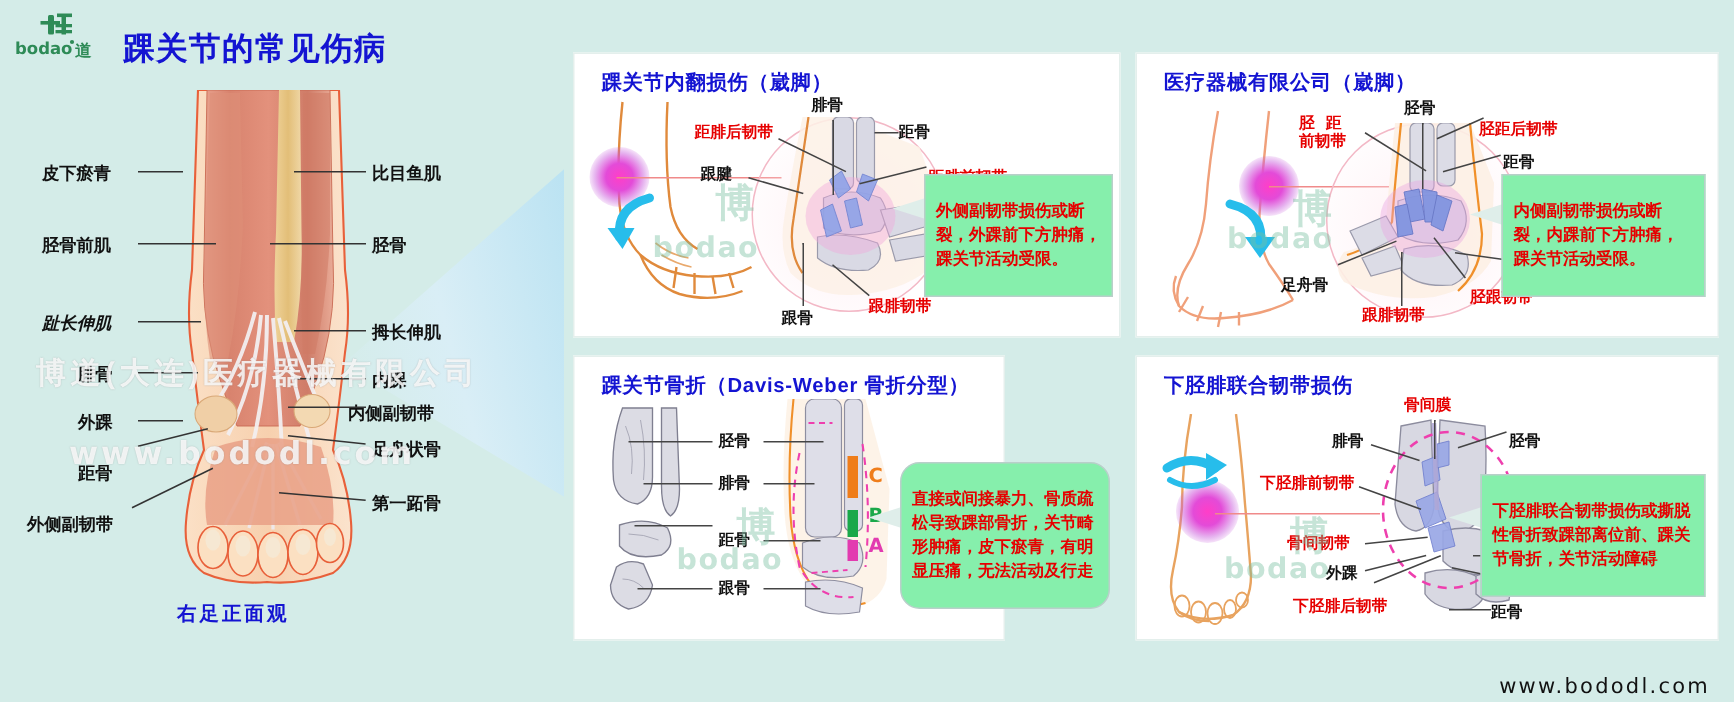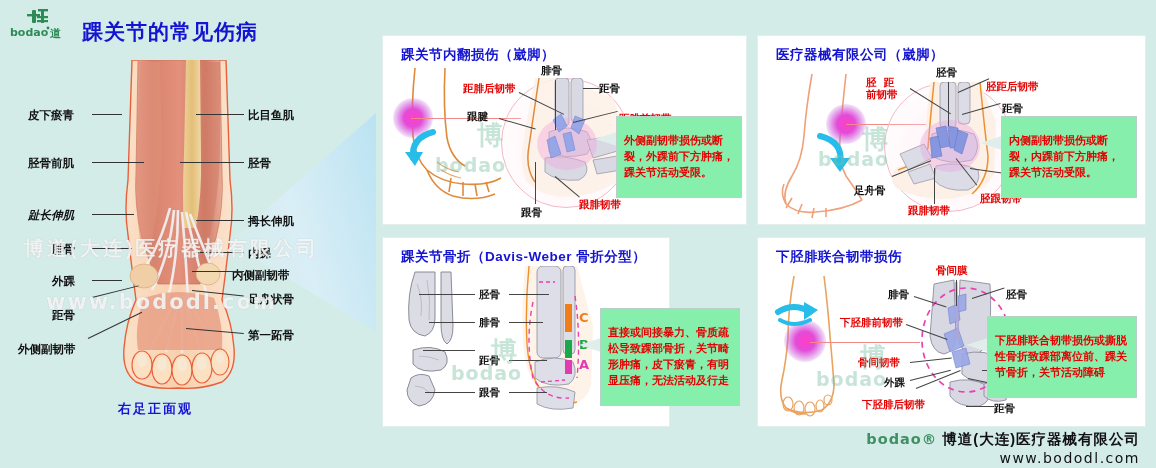--- a/index.html
+++ b/index.html
@@ -453,21 +453,21 @@
     <div class="lead" style="left:126px; top:122px; width:38px;"></div>
     <div class="lbl black" style="left:96px; top:148px;">跟骨</div>
     <div class="lead" style="left:42px; top:154px; width:50px;"></div>
     <div class="lead" style="left:126px; top:154px; width:38px;"></div>
 
     <div class="abc" style="left:196px; top:72px; color:#ef7d1a;">C</div>
     <div class="abc" style="left:196px; top:99px; color:#1aa84a;">B</div>
     <div class="abc" style="left:196px; top:119px; color:#e23bb0;">A</div>
 
     <div class="callout-tail" style="left:196px; top:100px;"></div>
-    <div class="callout" style="left:217px; top:70px; width:140px;">直接或间接暴力、骨质疏松导致踝部骨折，关节畸形肿痛，皮下瘀青，有明显压痛，无法活动及行走</div>
+    <div class="callout" style="left:217px; top:70px; width:140px;border-radius:13px;">直接或间接暴力、骨质疏松导致踝部骨折，关节畸形肿痛，皮下瘀青，有明显压痛，无法活动及行走</div>
 
     <div class="wmk wmk-b" style="left:108px; top:96px;">博</div>
     <div class="wmk wmk-t" style="left:68px; top:124px;">bodao</div>
   </div>
 
   <div class="card" id="card-br">
     <div class="card-title">下胫腓联合韧带损伤</div>
 
     <svg style="position:absolute;left:14px;top:38px;width:80px;height:142px;" viewBox="0 0 80 142">
       <g fill="none" stroke="#e8a35f" stroke-width="1.6">
@@ -529,18 +529,15 @@
     <div class="lbl black" style="left:236px; top:164px;">距骨</div>
     <div class="lead" style="left:208px; top:168px; width:28px;"></div>
 
     <div class="callout-tail" style="left:208px; top:100px;"></div>
     <div class="callout" style="left:229px; top:78px; width:150px;">下胫腓联合韧带损伤或撕脱性骨折致踝部离位前、踝关节骨折，关节活动障碍</div>
 
     <div class="wmk wmk-b" style="left:102px; top:102px;">博</div>
     <div class="wmk wmk-t" style="left:58px; top:130px;">bodao</div>
   </div>
 
-  <div id="footer-company">
-    <span class="bd">bodao®</span><span> 博道(大连)医疗器械有限公司</span>
-  </div>
   <div id="footer-url">www.bododl.com</div>
 
 </div>
 
 </body></html>

